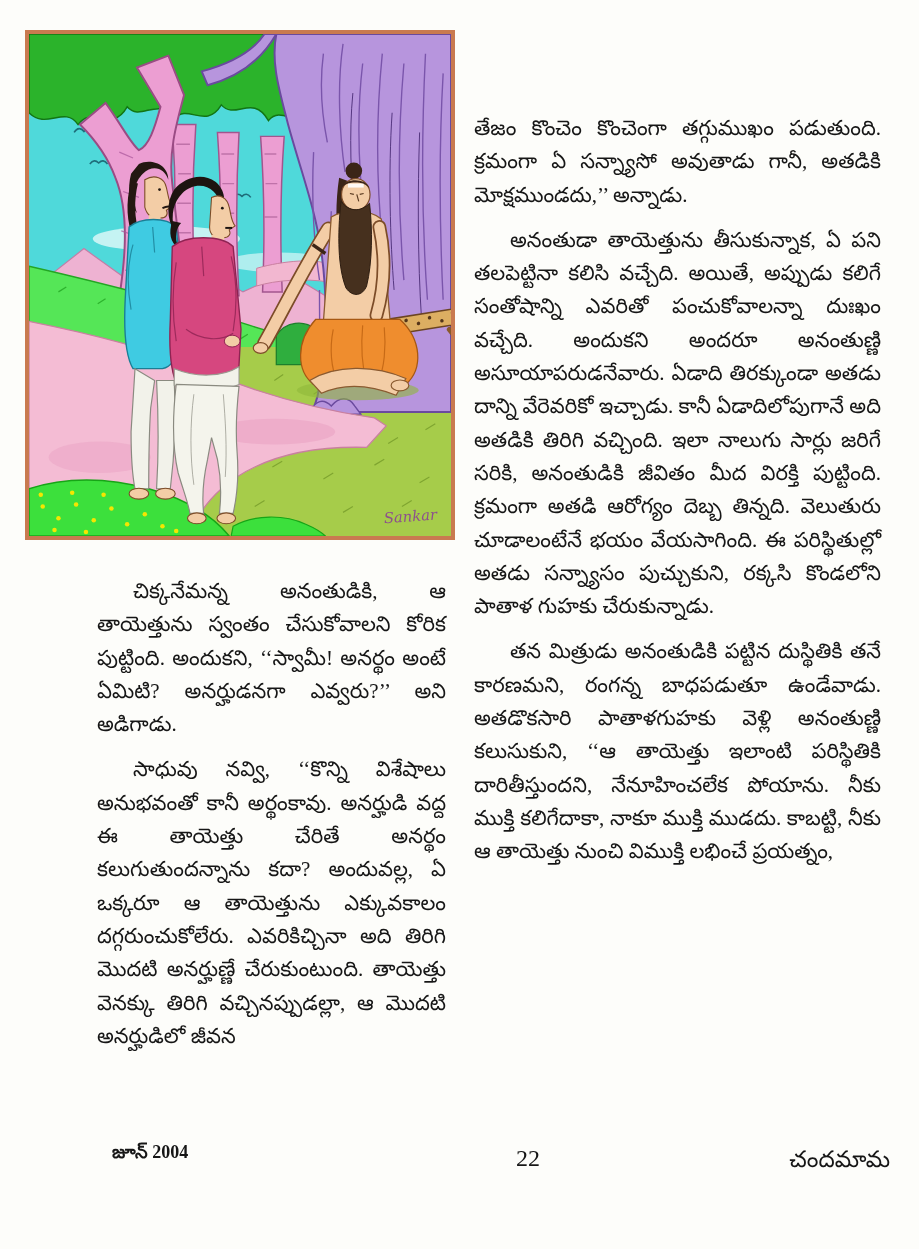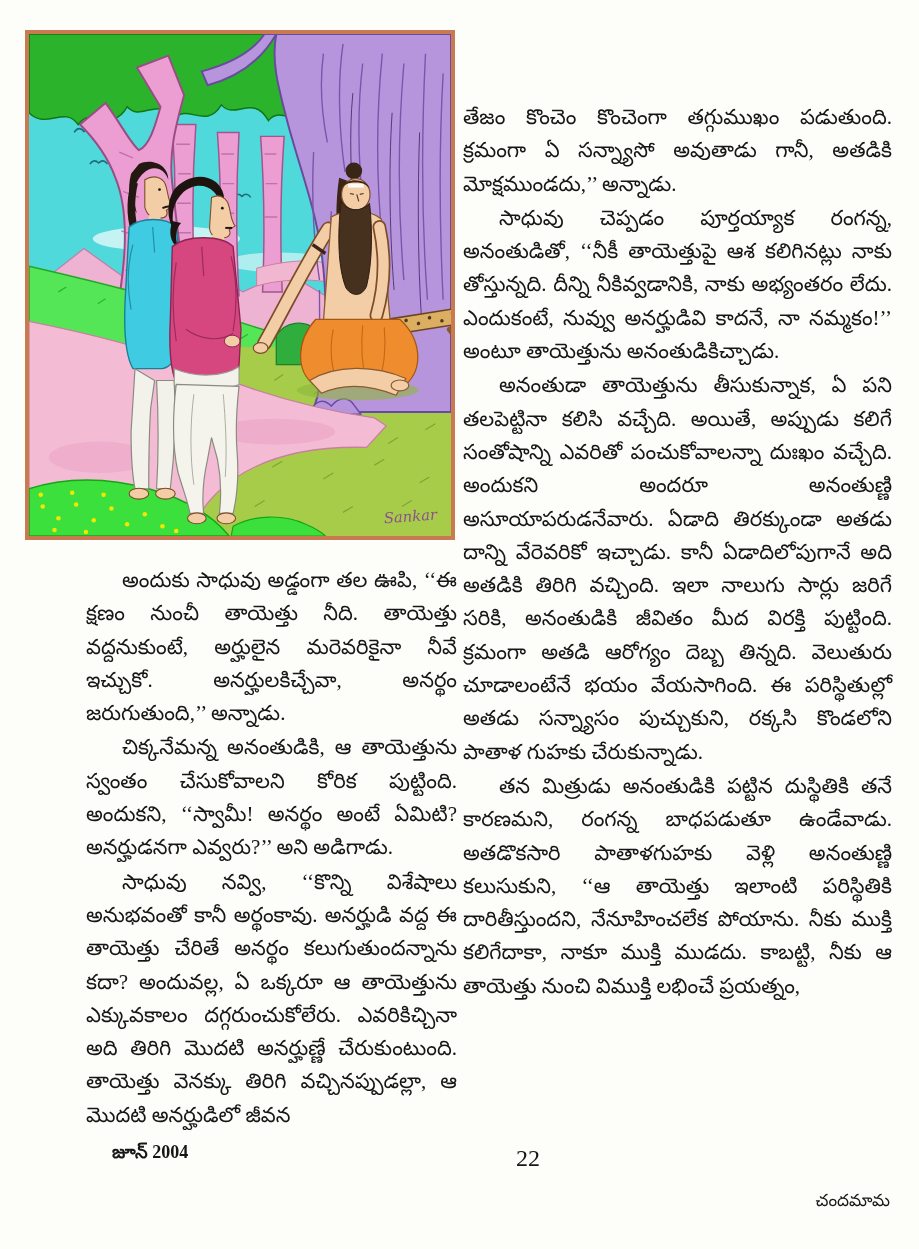--- a/index.html
+++ b/index.html
@@ -10,25 +10,25 @@
   }
   .illustration-frame{
     position:absolute;left:25px;top:30px;width:430px;height:510px;
     border:4px solid #c97a50;box-sizing:border-box;
     box-shadow:inset 0 0 0 1px #5a3a22;background:#4fd9da;
   }
   .illustration-frame svg{display:block;width:100%;height:100%;}
   .col{position:absolute;text-align:justify;font-size:21px;line-height:33.3px;}
   .col-right{left:462px;top:100px;width:431px;}
   .col-left{left:85px;top:563px;width:373px;}
-  .col p{margin:1px;text-indent:36px;}
+  .col p{margin:12px;text-indent:36px;}
   .col p.no-indent{text-indent:0;}
   .footer-issue{position:absolute;left:112px;top:1142px;font-size:18px;font-weight:bold;}
   .footer-page{position:absolute;left:380px;top:1145px;width:160px;text-align:right;font-size:24px;}
-  .footer-mag{position:absolute;right:29px;top:1147px;font-size:17px;margin-top:44px;}
+  .footer-mag{position:absolute;right:29px;top:1147px;font-size:23px;}
 </style>
 </head>
 <body>
 
 <div class="page">
 
   <div class="illustration-frame">
     <svg viewBox="0 0 430 510" preserveAspectRatio="none">
 
       <rect x="0" y="0" width="430" height="510" fill="#4fd9da"></rect>
@@ -170,27 +170,25 @@
         <ellipse cx="171" cy="492" rx="9.5" ry="5.5" fill="#f3cda6" stroke="#7c4c28" stroke-width="1.1"></ellipse>
         <ellipse cx="201" cy="492" rx="9.5" ry="5.5" fill="#f3cda6" stroke="#7c4c28" stroke-width="1.1"></ellipse>
       </g>
 
       <text x="362" y="497" font-size="15" font-style="italic" fill="#8d4f8d" font-family="DejaVu Serif, serif" transform="rotate(-4 362 497)">Sankar</text>
     </svg>
   </div>
 
   <div class="col col-right">
     <p class="no-indent">తేజం కొంచెం కొంచెంగా తగ్గుముఖం పడుతుంది. క్రమంగా ఏ సన్న్యాసో అవుతాడు గానీ, అతడికి మోక్షముండదు,’’ అన్నాడు.</p>
-    <p>సాధువు చెప్పడం పూర్తయ్యాక రంగన్న, అనంతుడితో, ‘‘నీకీ తాయెత్తుపై ఆశ కలిగినట్లు నాకు తోస్తున్నది. దీన్ని నీకివ్వడానికి, నాకు అభ్యంతరం లేదు. ఎందుకంటే, నువ్వు అనర్హుడివి కాదనే, నా నమ్మకం!’’ అంటూ తాయెత్తును అనంతుడికిచ్చాడు.</p>
     <p>అనంతుడా తాయెత్తును తీసుకున్నాక, ఏ పని తలపెట్టినా కలిసి వచ్చేది. అయితే, అప్పుడు కలిగే సంతోషాన్ని ఎవరితో పంచుకోవాలన్నా దుఃఖం వచ్చేది. అందుకని అందరూ అనంతుణ్ణి అసూయాపరుడనేవారు. ఏడాది తిరక్కుండా అతడు దాన్ని వేరెవరికో ఇచ్చాడు. కానీ ఏడాదిలోపుగానే అది అతడికి తిరిగి వచ్చింది. ఇలా నాలుగు సార్లు జరిగే సరికి, అనంతుడికి జీవితం మీద విరక్తి పుట్టింది. క్రమంగా అతడి ఆరోగ్యం దెబ్బ తిన్నది. వెలుతురు చూడాలంటేనే భయం వేయసాగింది. ఈ పరిస్థితుల్లో అతడు సన్న్యాసం పుచ్చుకుని, రక్కసి కొండలోని పాతాళ గుహకు చేరుకున్నాడు.</p>
     <p>తన మిత్రుడు అనంతుడికి పట్టిన దుస్థితికి తనే కారణమని, రంగన్న బాధపడుతూ ఉండేవాడు. అతడొకసారి పాతాళగుహకు వెళ్లి అనంతుణ్ణి కలుసుకుని, ‘‘ఆ తాయెత్తు ఇలాంటి పరిస్థితికి దారితీస్తుందని, నేనూహించలేక పోయాను. నీకు ముక్తి కలిగేదాకా, నాకూ ముక్తి ముడదు. కాబట్టి, నీకు ఆ తాయెత్తు నుంచి విముక్తి లభించే ప్రయత్నం,</p>
   </div>
 
   <div class="col col-left">
-    <p>అందుకు సాధువు అడ్డంగా తల ఊపి, ‘‘ఈ క్షణం నుంచీ తాయెత్తు నీది. తాయెత్తు వద్దనుకుంటే, అర్హులైన మరెవరికైనా నీవే ఇచ్చుకో. అనర్హులకిచ్చేవా, అనర్థం జరుగుతుంది,’’ అన్నాడు.</p>
     <p>చిక్కనేమన్న అనంతుడికి, ఆ తాయెత్తును స్వంతం చేసుకోవాలని కోరిక పుట్టింది. అందుకని, ‘‘స్వామీ! అనర్థం అంటే ఏమిటి? అనర్హుడనగా ఎవ్వరు?’’ అని అడిగాడు.</p>
     <p>సాధువు నవ్వి, ‘‘కొన్ని విశేషాలు అనుభవంతో కానీ అర్థంకావు. అనర్హుడి వద్ద ఈ తాయెత్తు చేరితే అనర్థం కలుగుతుందన్నాను కదా? అందువల్ల, ఏ ఒక్కరూ ఆ తాయెత్తును ఎక్కువకాలం దగ్గరుంచుకోలేరు. ఎవరికిచ్చినా అది తిరిగి మొదటి అనర్హుణ్ణే చేరుకుంటుంది. తాయెత్తు వెనక్కు తిరిగి వచ్చినప్పుడల్లా, ఆ మొదటి అనర్హుడిలో జీవన</p>
   </div>
 
   <span class="footer-issue">జూన్ 2004</span>
   <span class="footer-page">22</span>
   <span class="footer-mag">చందమామ</span>
 
 </div>
 

